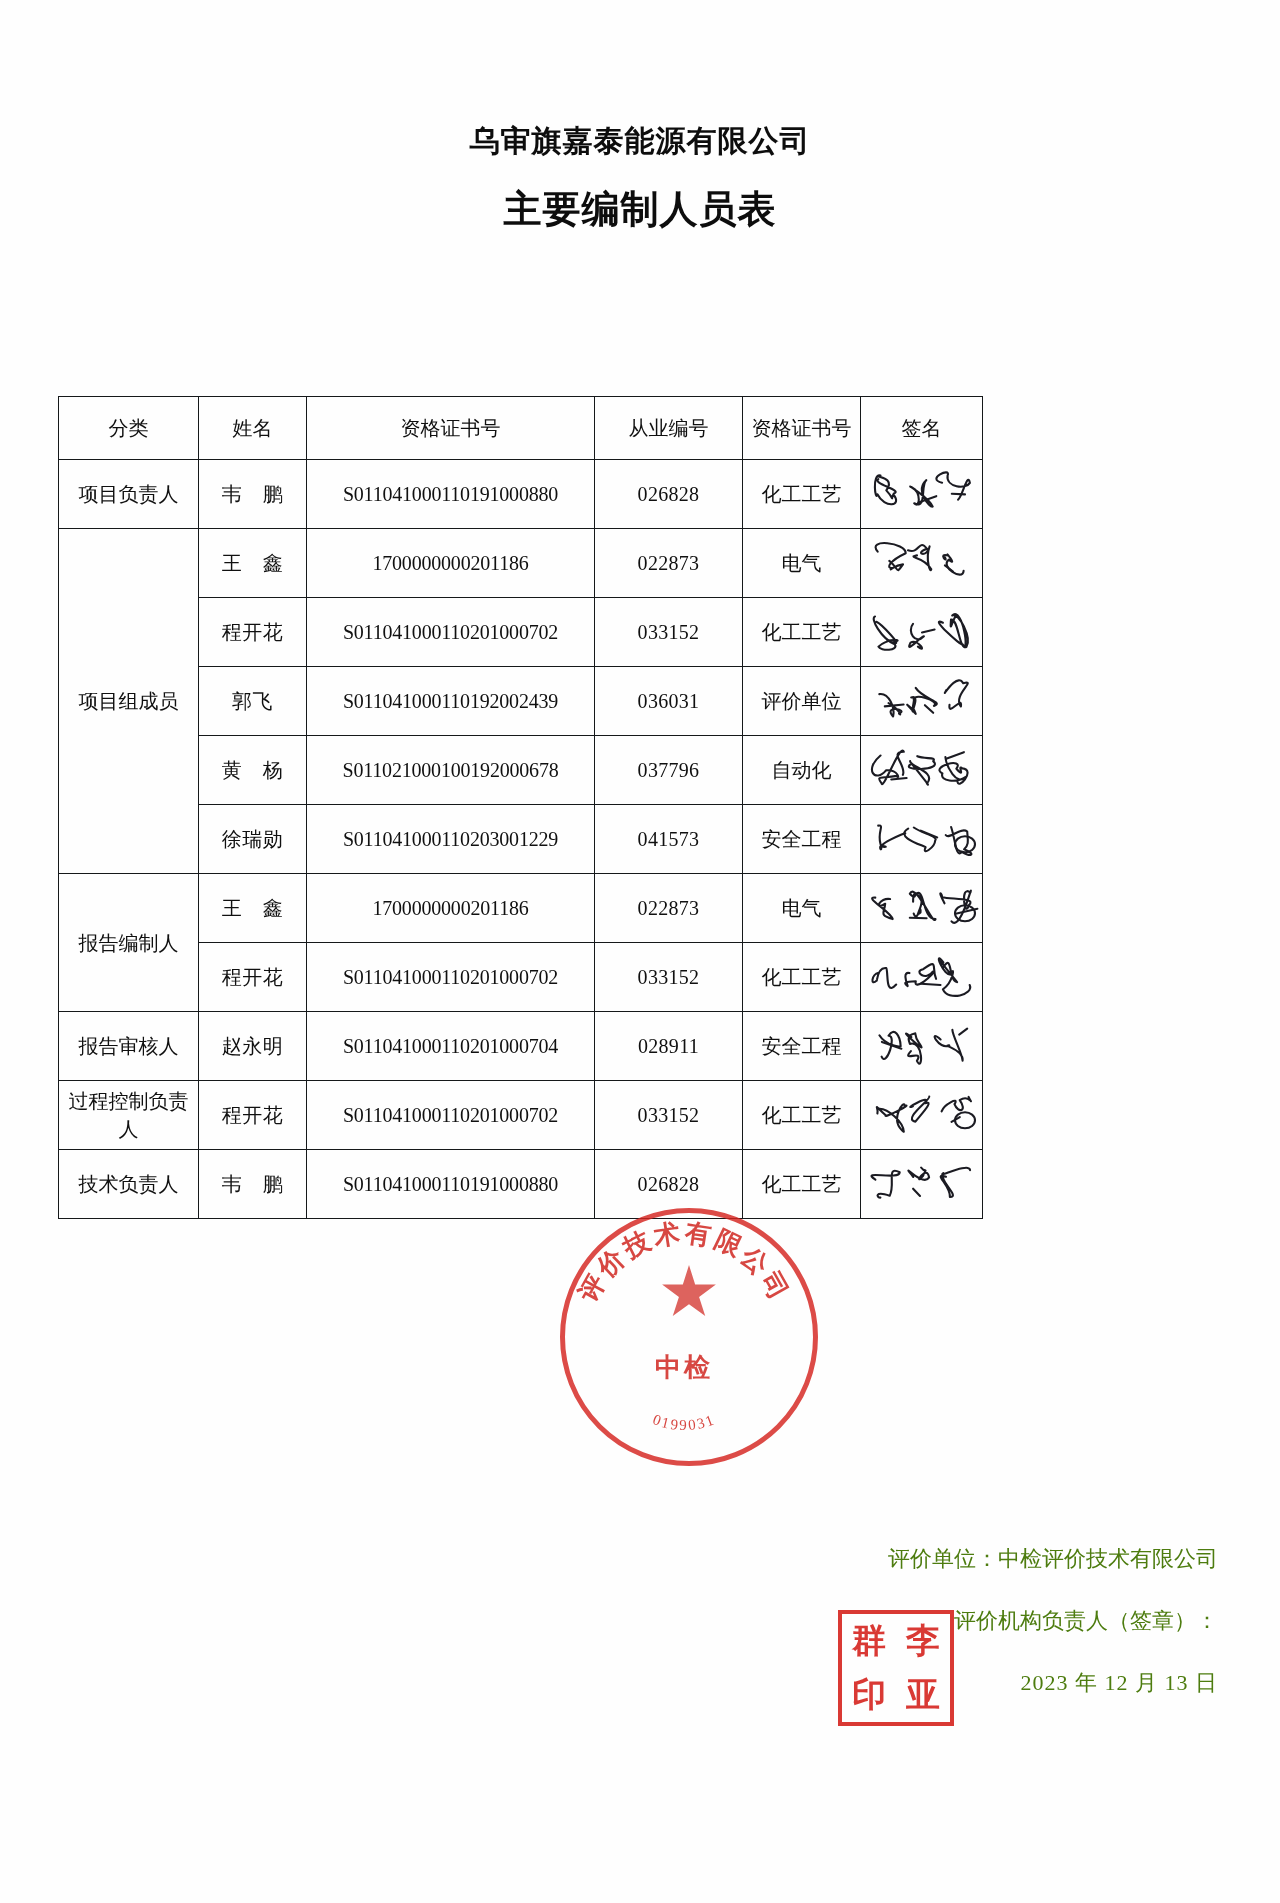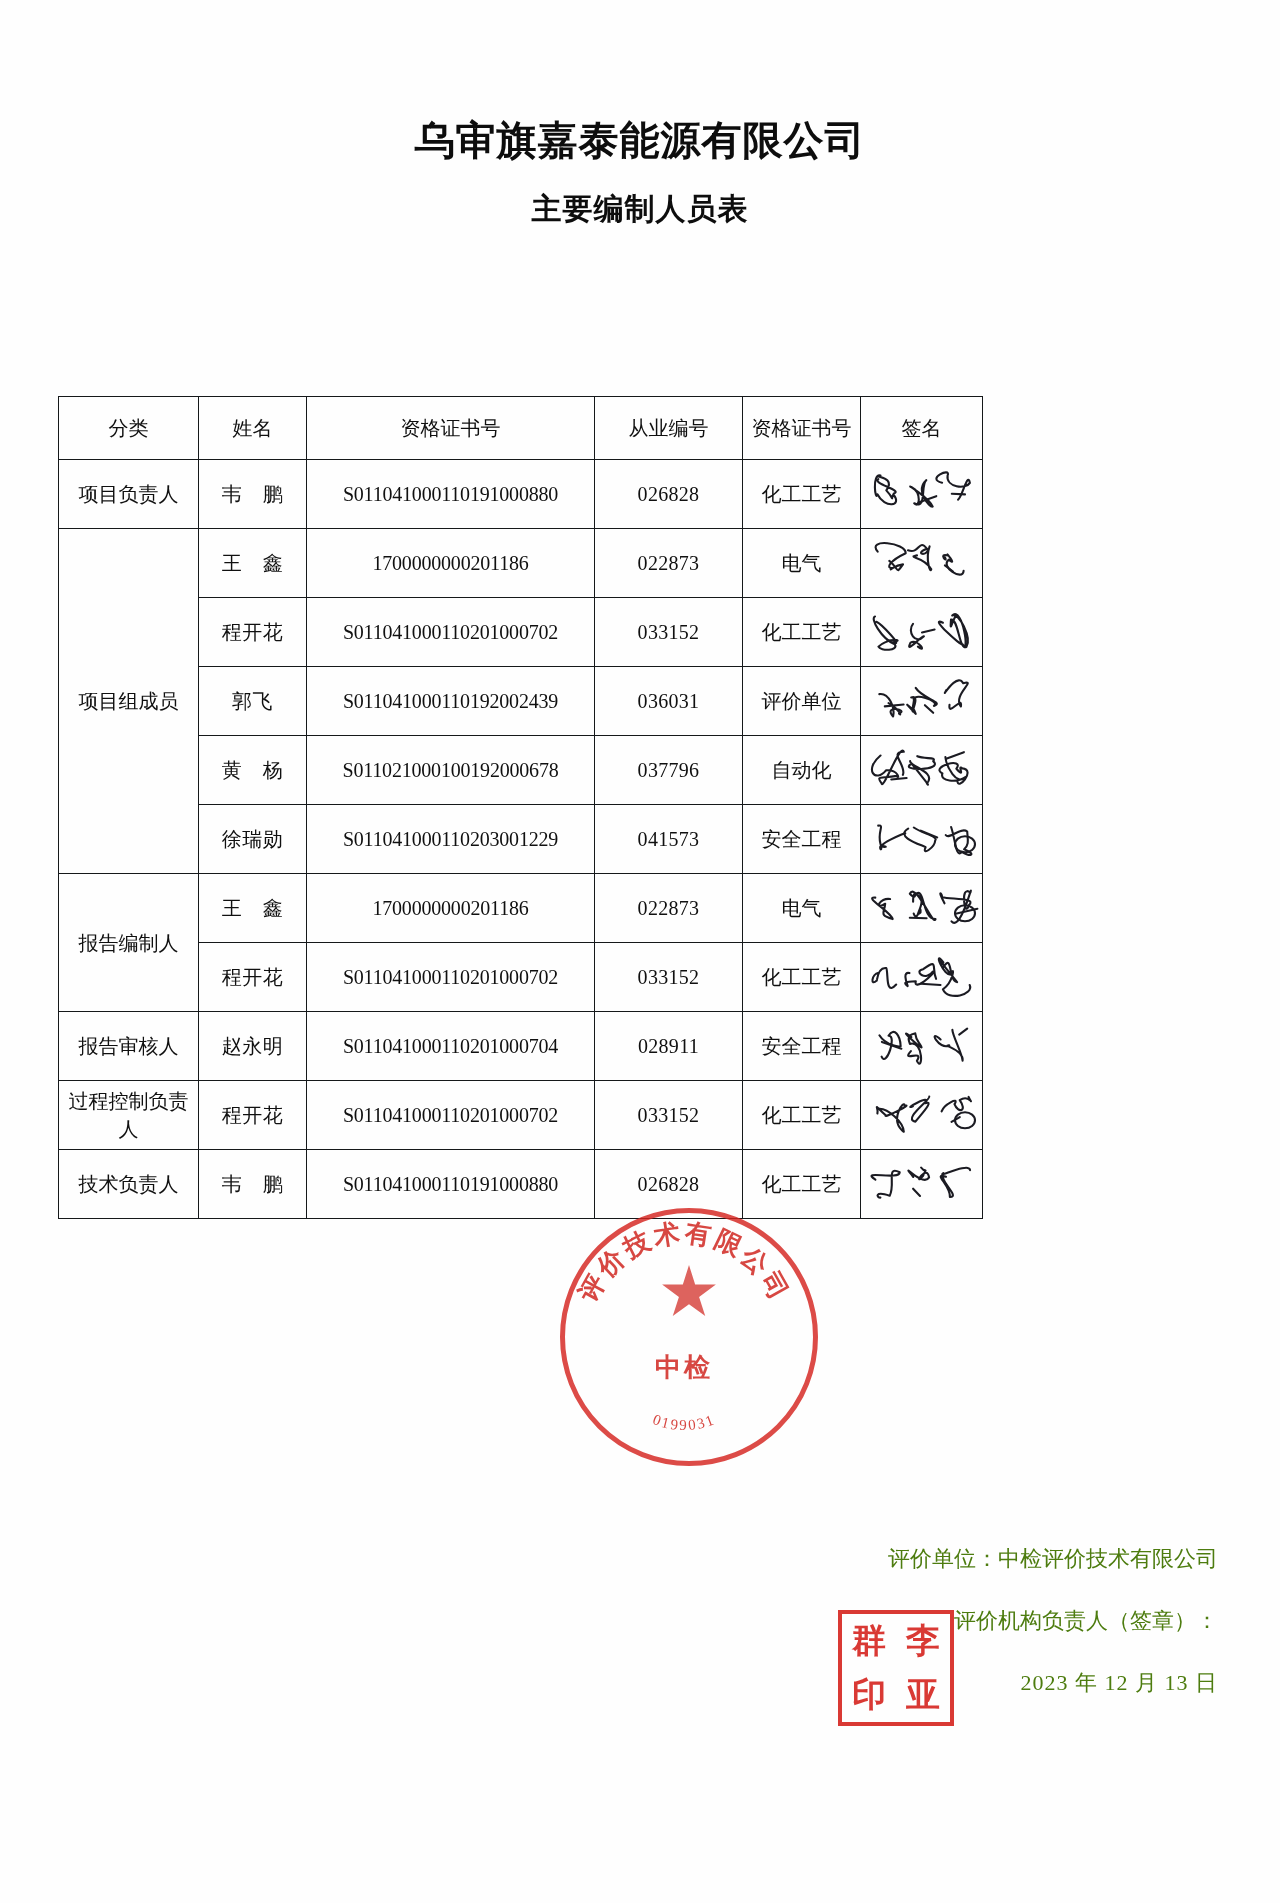--- a/index.html
+++ b/index.html
@@ -24,23 +24,23 @@
   
   .titles {
     padding-top: 118px;
     text-align: center;
   }
   .title-line {
     font-weight: bold;
     letter-spacing: 1px;
     color: #0d0d0d;
   }
-  .title-1 { font-size: 40px; line-height: 46px; margin-bottom: 22px; }
+  .title-1 { font-size: 30px; line-height: 46px; margin-bottom: 22px; }
   .title-2 { font-size: 31px; line-height: 48px; margin-bottom: 20px; }
-  .title-3 { font-size: 30px; line-height: 46px; }
+  .title-3 { font-size: 38px; line-height: 46px; }
 
   
   .table-wrap {
     position: absolute;
     left: 58px;
     top: 396px;
     width: 924px;
   }
   table.staff {
     width: 100%;

